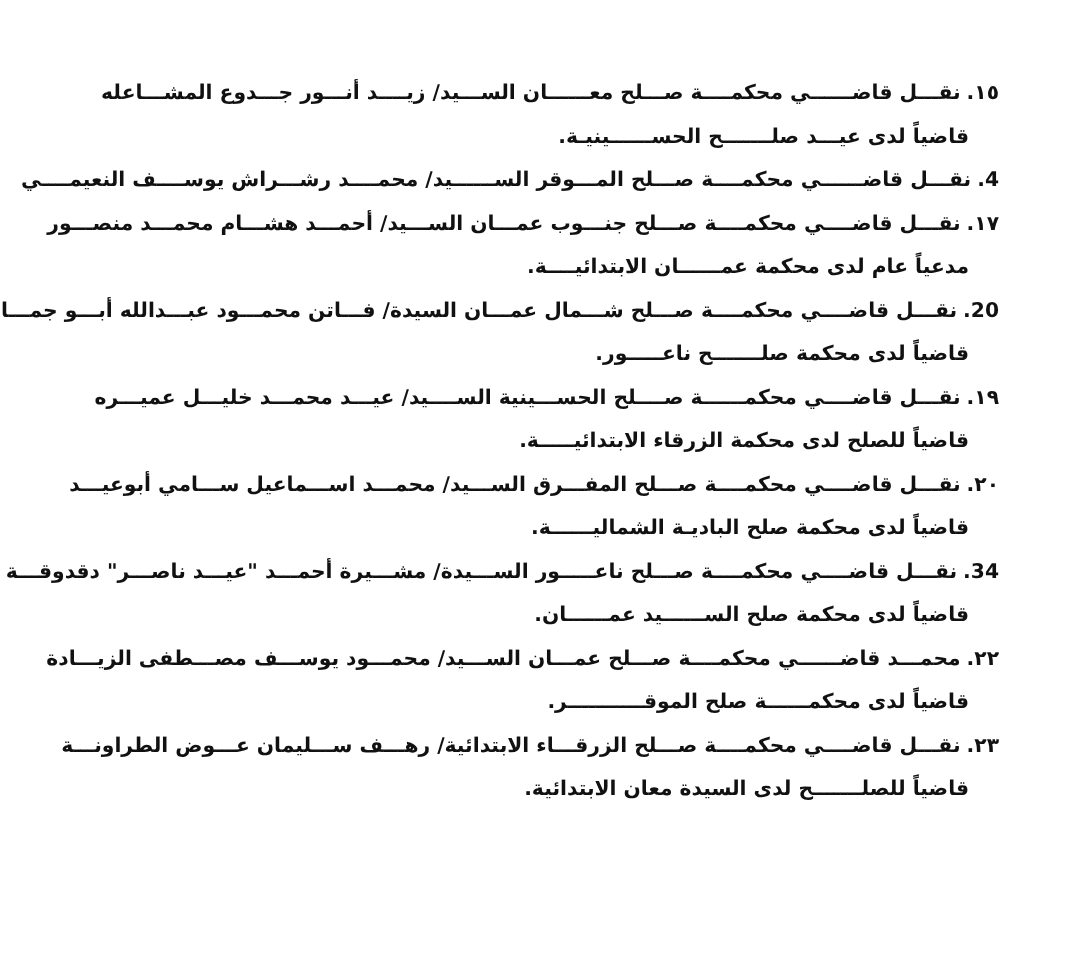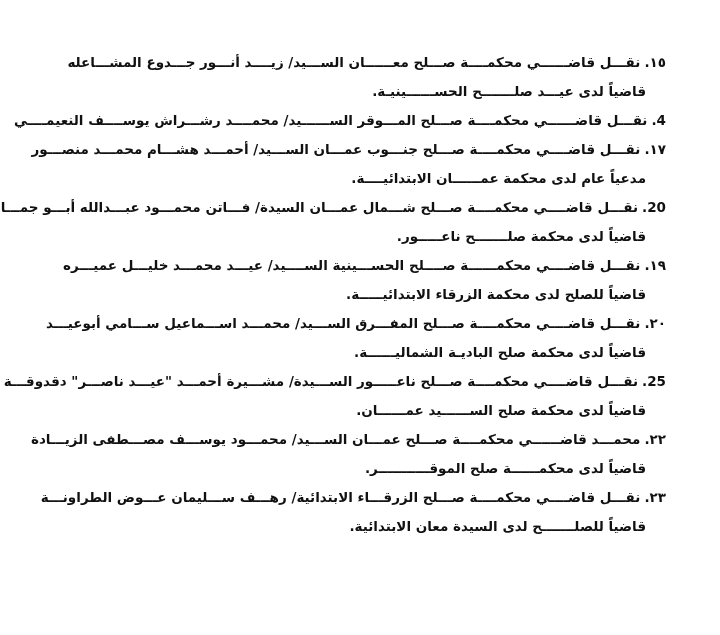--- a/index.html
+++ b/index.html
@@ -70,21 +70,21 @@
   </div>
   <div class="item">
     <span class="line first"><span class="num">١٩.</span><span>نقـــل قاضــــي محكمــــــة صــــلح الحســـينية الســــيد/ عيـــد محمـــد خليـــل عميـــره</span></span>
     <span class="line second">قاضياً للصلح لدى محكمة الزرقاء الابتدائيـــــة.</span>
   </div>
   <div class="item">
     <span class="line first"><span class="num">٢٠.</span><span>نقـــل قاضــــي محكمــــة صـــلح المفـــرق الســـيد/ محمـــد اســـماعيل ســـامي أبوعيـــد</span></span>
     <span class="line second">قاضياً لدى محكمة صلح الباديـة الشماليــــــة.</span>
   </div>
   <div class="item">
-    <span class="line first"><span class="num">25.</span><span>نقـــل قاضــــي محكمــــة صـــلح ناعـــــور الســـيدة/ مشـــيرة أحمـــد "عيـــد ناصـــر" دقدوقـــة</span></span>
+    <span class="line first"><span class="num">34.</span><span>نقـــل قاضــــي محكمــــة صـــلح ناعـــــور الســـيدة/ مشـــيرة أحمـــد "عيـــد ناصـــر" دقدوقـــة</span></span>
     <span class="line second">قاضياً لدى محكمة صلح الســــــيد عمــــــان.</span>
   </div>
   <div class="item">
     <span class="line first"><span class="num">٢٢.</span><span>محمـــد قاضــــــي محكمــــة صـــلح عمـــان الســـيد/ محمـــود يوســـف مصـــطفى الزيـــادة</span></span>
     <span class="line second">قاضياً لدى محكمــــــة صلح الموقـــــــــــر.</span>
   </div>
   <div class="item">
     <span class="line first"><span class="num">٢٣.</span><span>نقـــل قاضــــي محكمــــة صـــلح الزرقـــاء الابتدائية/ رهـــف ســـليمان عـــوض الطراونـــة</span></span>
     <span class="line second">قاضياً للصلـــــــح لدى السيدة معان الابتدائية.</span>
   </div>

